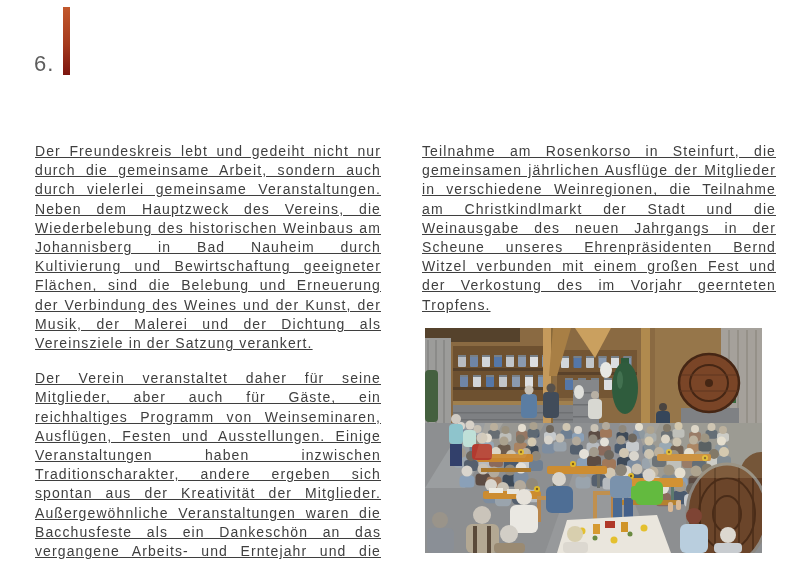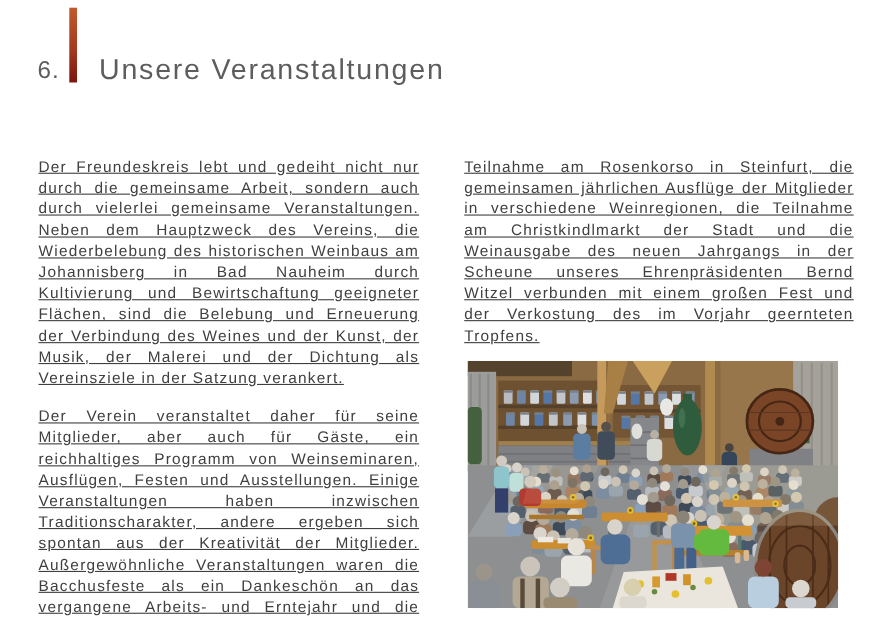--- a/index.html
+++ b/index.html
@@ -43,21 +43,20 @@
   }
   .photo svg{display:block;width:100%;height:100%;}
 </style>
 </head>
 <body>
 
 <div class="page">
 
   <div class="heading-num">6.</div>
   <div class="heading-bar"></div>
-  <div class="heading-title">Unsere Veranstaltungen</div>
 
   <div class="col col-left">
     <p>Der Freundeskreis lebt und gedeiht nicht nur durch die gemeinsame Arbeit, sondern auch durch vielerlei gemeinsame Veranstaltungen. Neben dem Hauptzweck des Vereins, die Wiederbelebung des historischen Weinbaus am Johannisberg in Bad Nauheim durch Kultivierung und Bewirtschaftung geeigneter Flächen, sind die Belebung und Erneuerung der Verbindung des Weines und der Kunst, der Musik, der Malerei und der Dichtung als Vereinsziele in der Satzung verankert.</p>
     <p class="cont">Der Verein veranstaltet daher für seine Mitglieder, aber auch für Gäste, ein reichhaltiges Programm von Weinseminaren, Ausflügen, Festen und Ausstellungen. Einige Veranstaltungen haben inzwischen Traditionscharakter, andere ergeben sich spontan aus der Kreativität der Mitglieder. Außergewöhnliche Veranstaltungen waren die Bacchusfeste als ein Dankeschön an das vergangene Arbeits- und Erntejahr und die</p>
   </div>
 
   <div class="col col-right">
     <p>Teilnahme am Rosenkorso in Steinfurt, die gemeinsamen jährlichen Ausflüge der Mitglieder in verschiedene Weinregionen, die Teilnahme am Christkindlmarkt der Stadt und die Weinausgabe des neuen Jahrgangs in der Scheune unseres Ehrenpräsidenten Bernd Witzel verbunden mit einem großen Fest und der Verkostung des im Vorjahr geernteten Tropfens.</p>
   </div>
 

